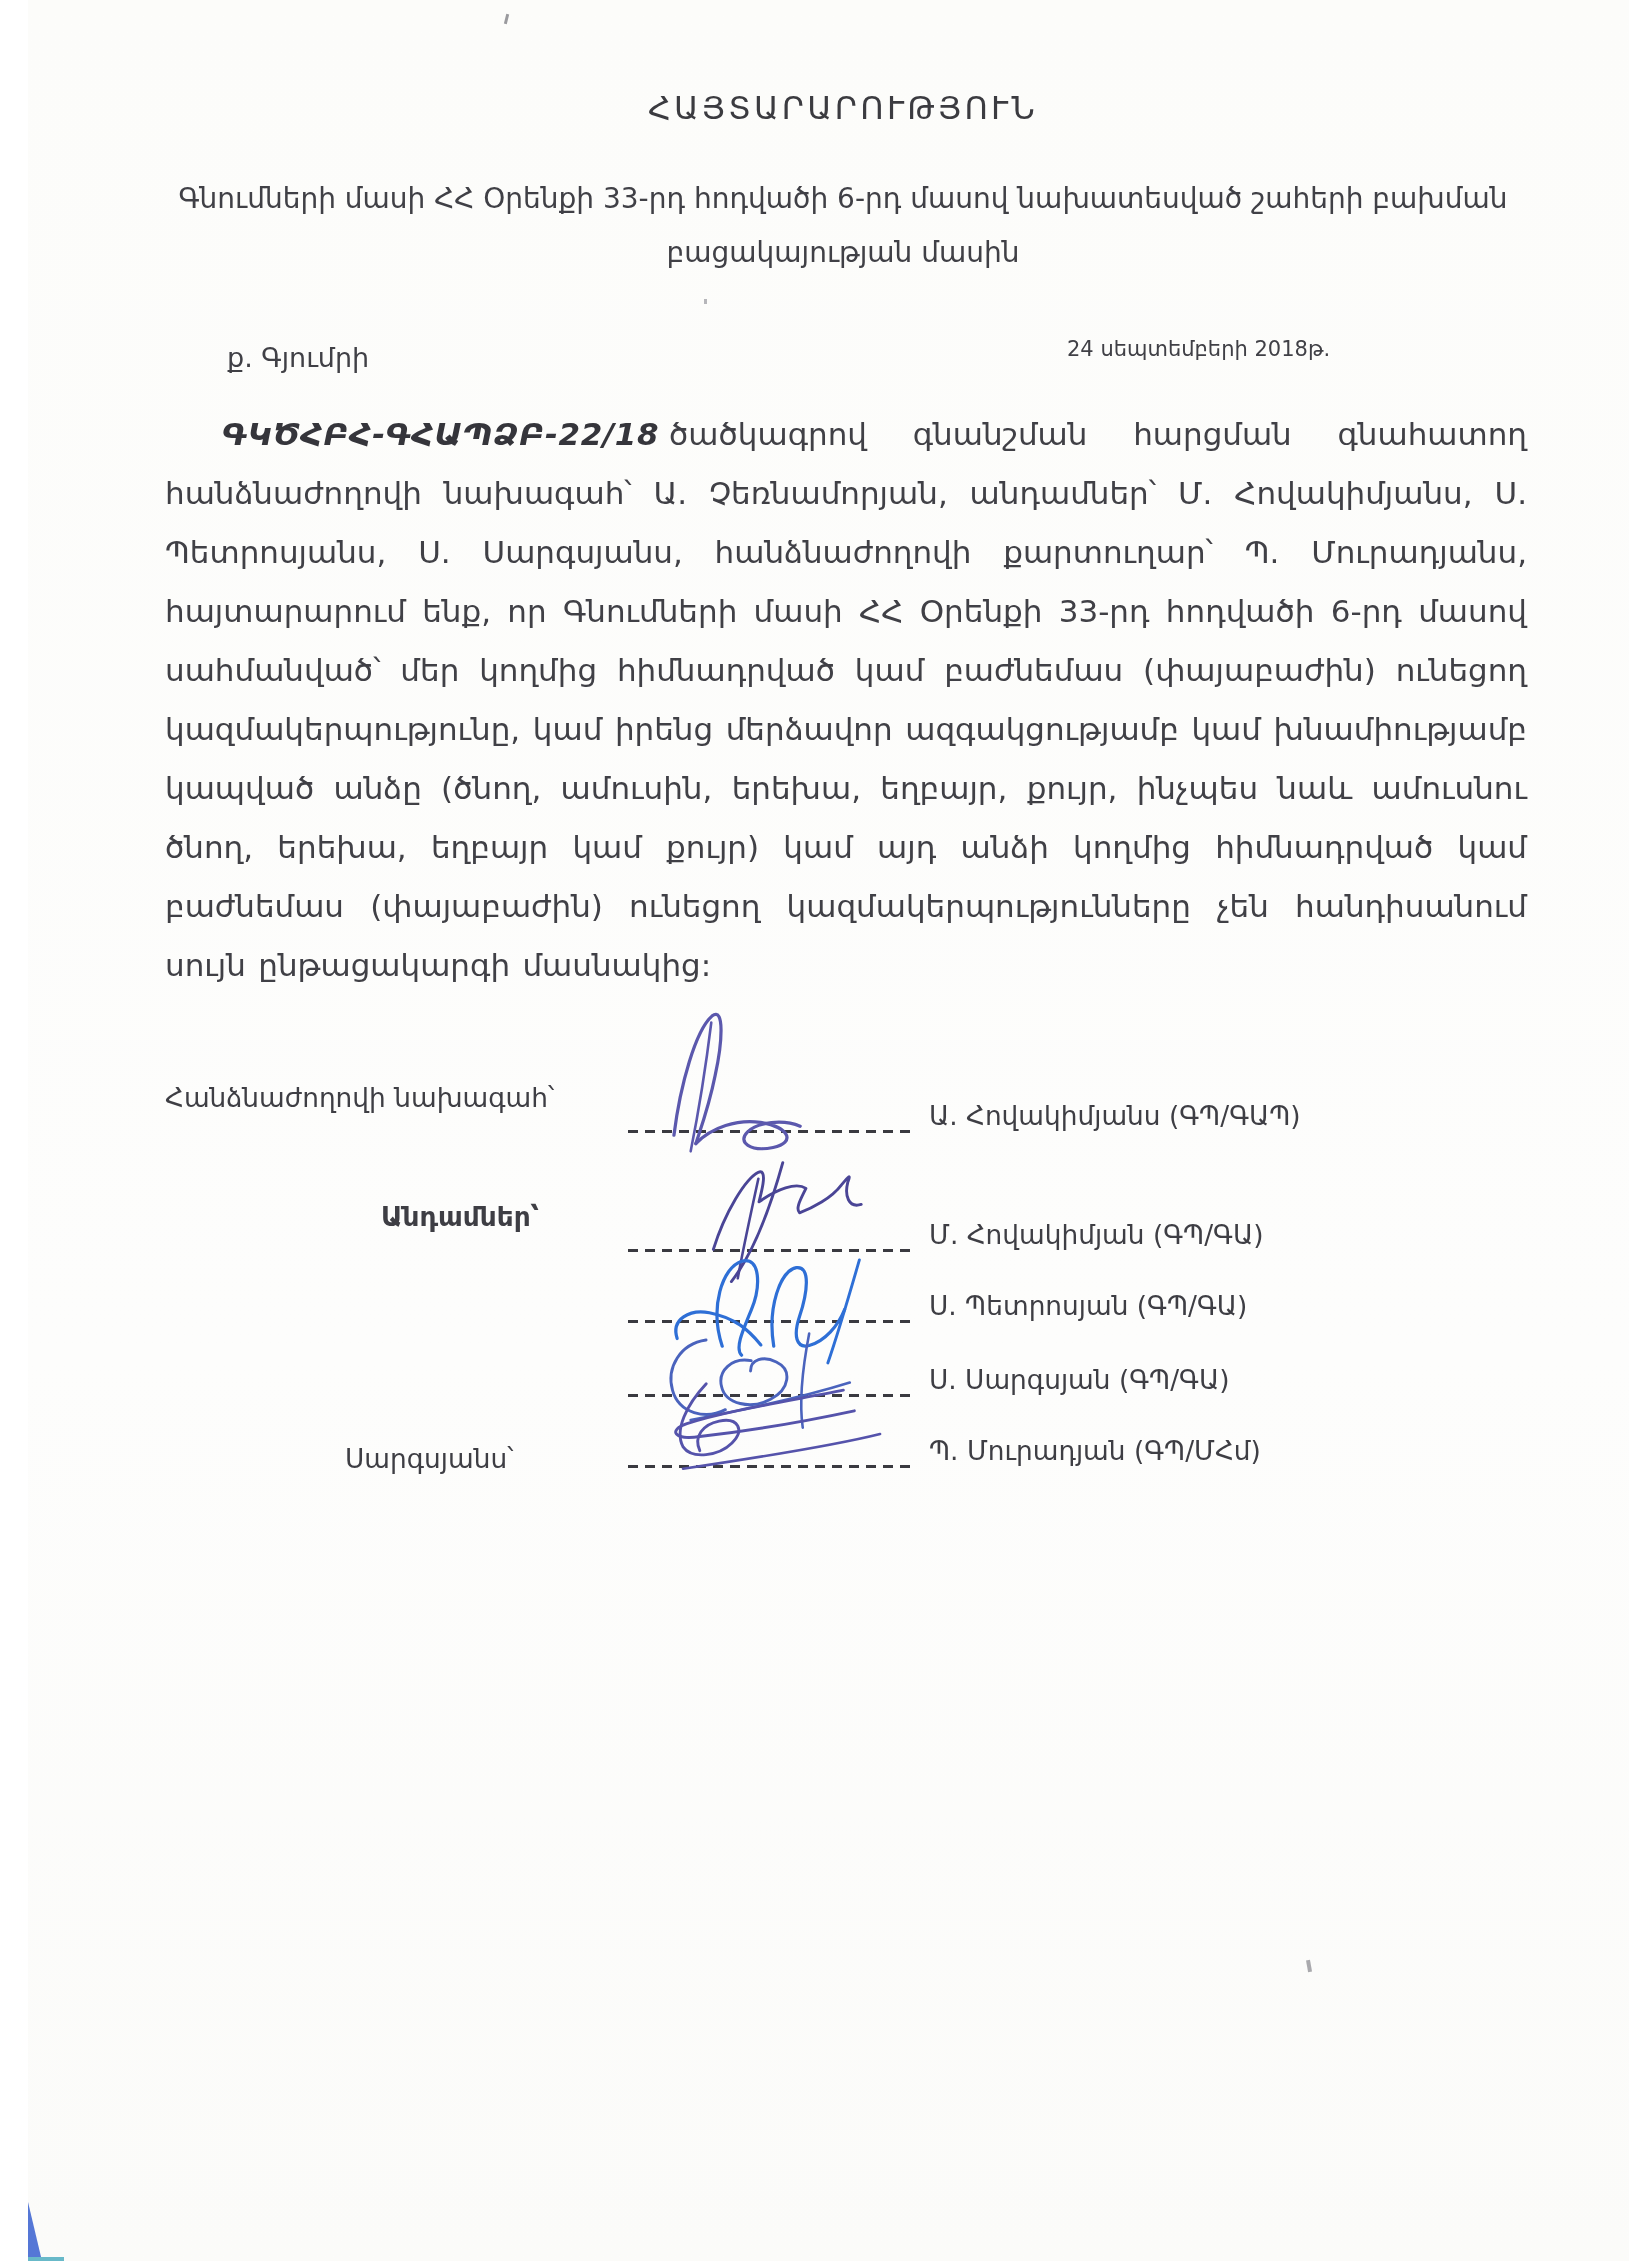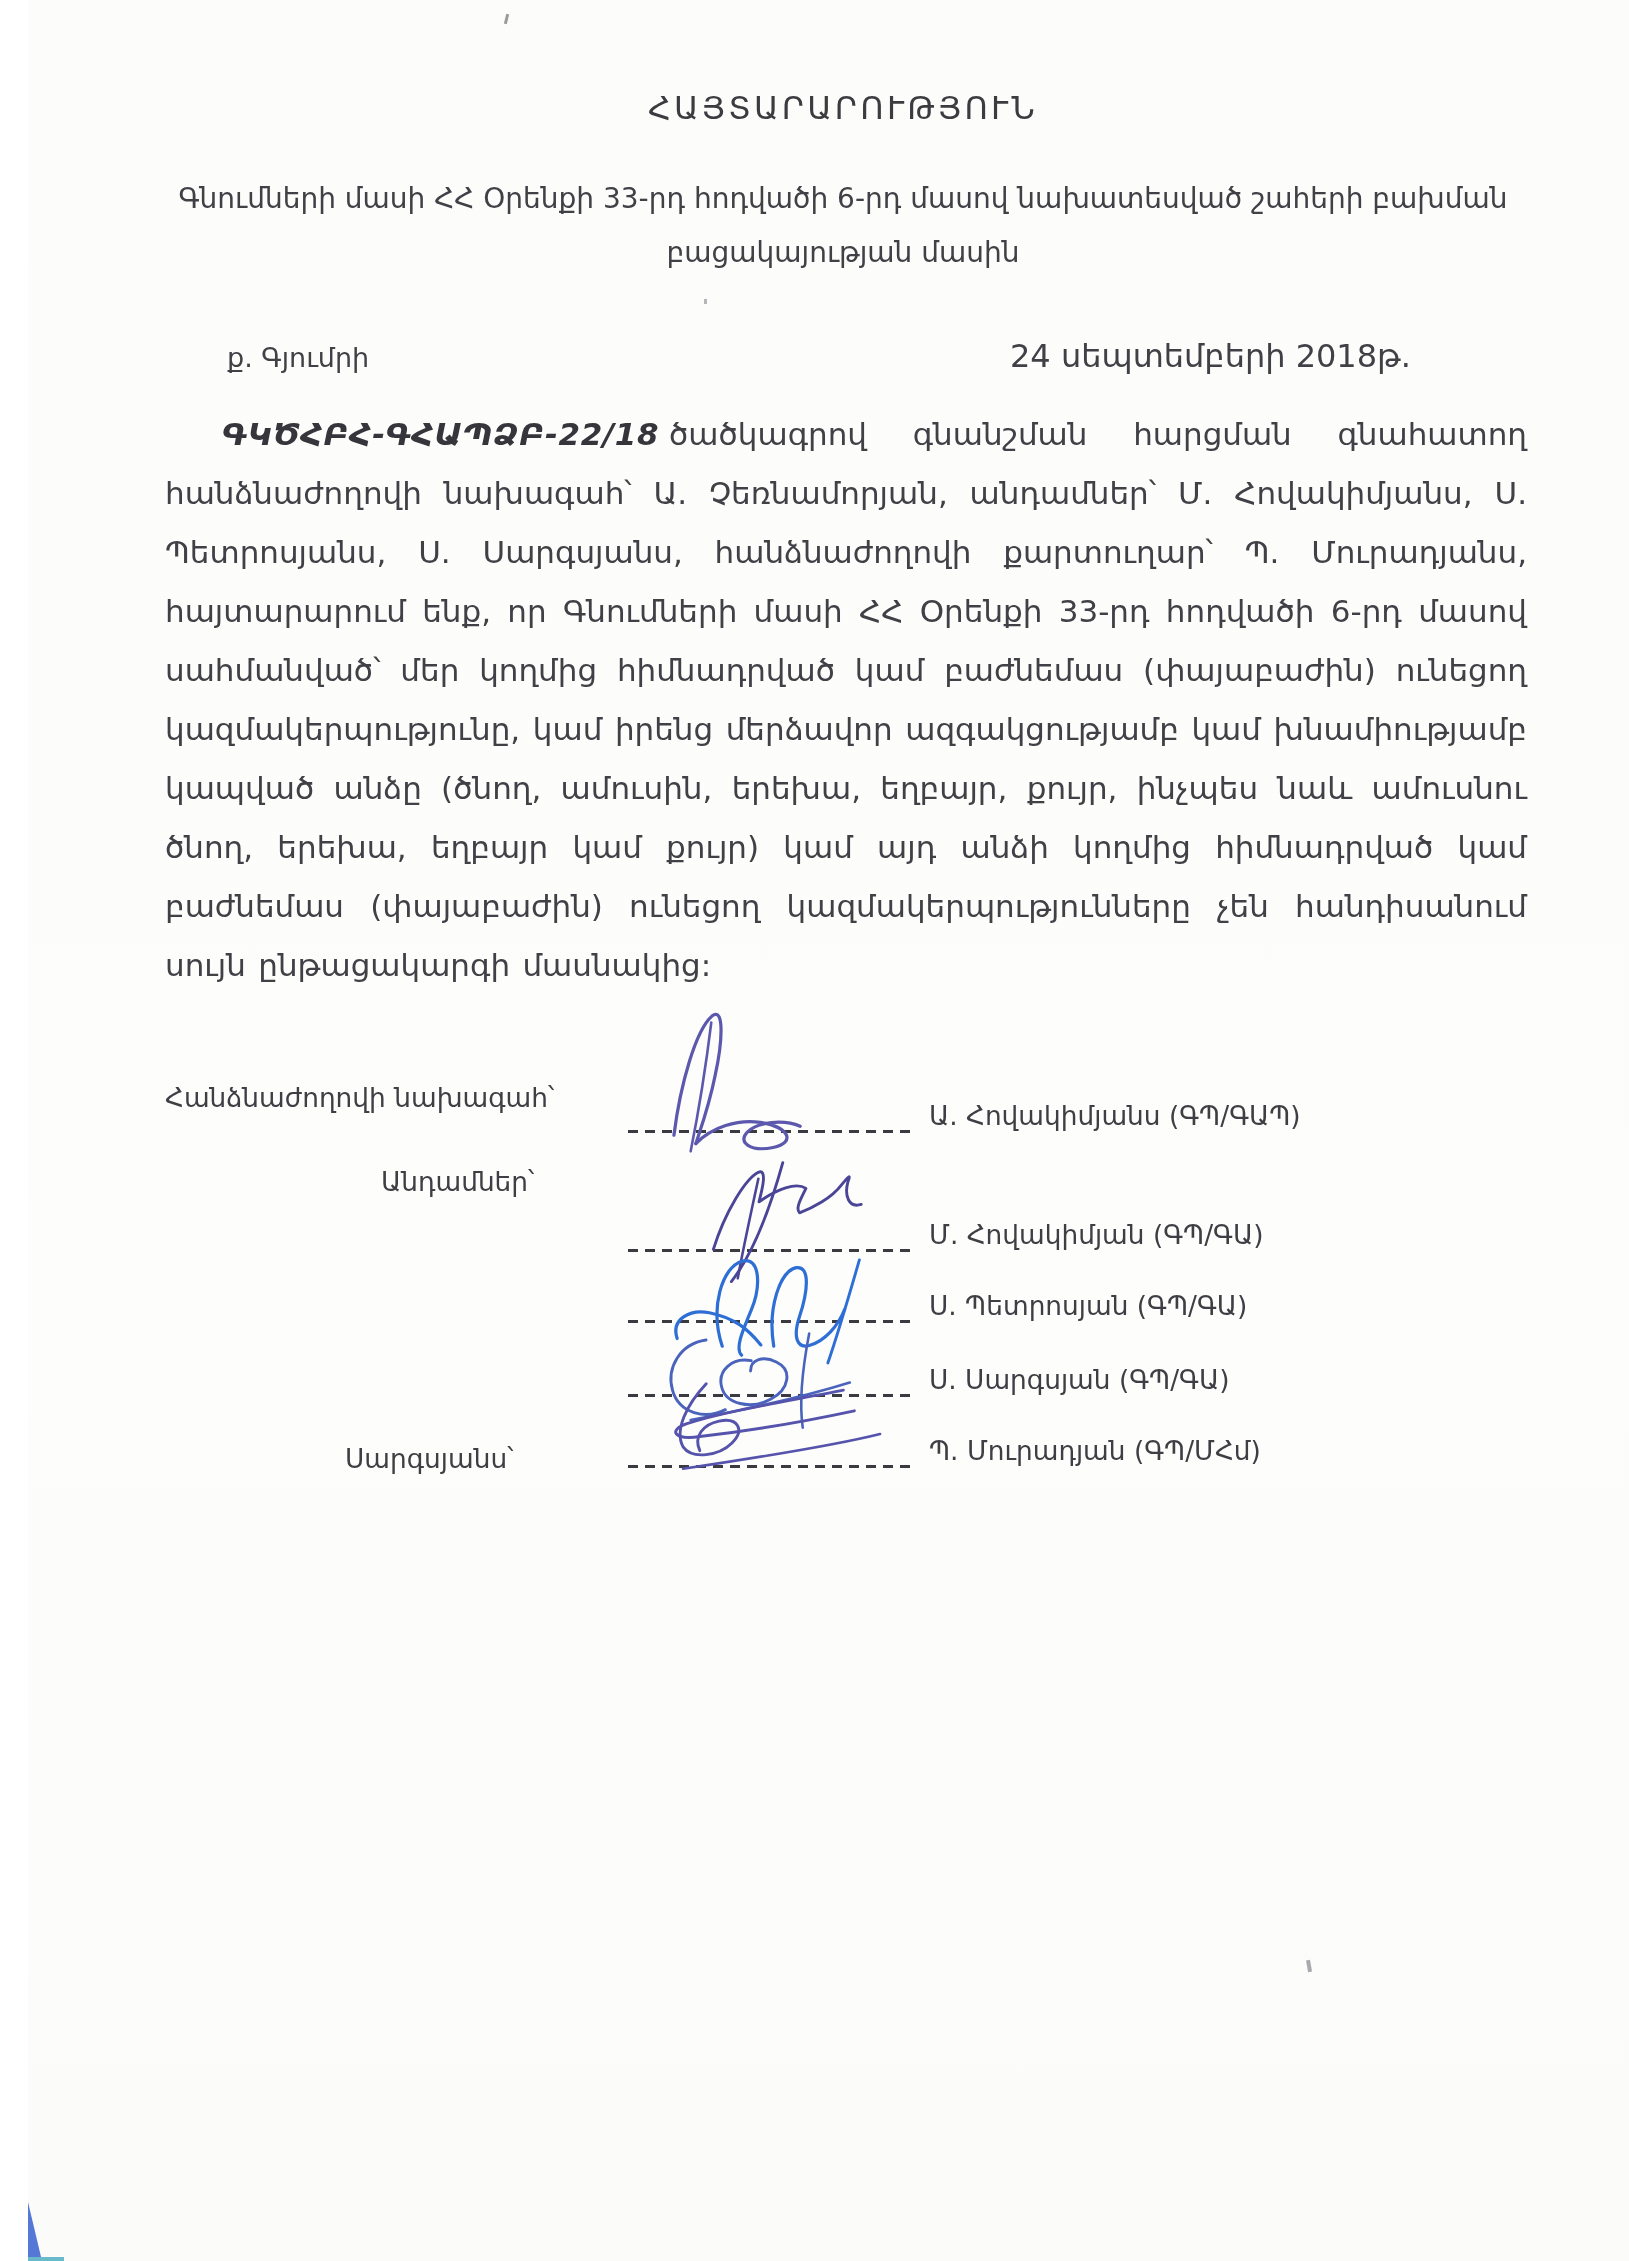--- a/index.html
+++ b/index.html
@@ -18,21 +18,21 @@
     text-align:center; font-size:32px; letter-spacing:3.2px; color:#3b3b40;
   }
   .subtitle {
     position:absolute; top:172px; left:138px; width:1354px;
     text-align:center; font-size:28px; line-height:54px; color:#404046;
   }
   .place {
     position:absolute; top:342px; left:199px; font-size:27px; color:#404046;
   }
   .date {
-    position:absolute; top:337px; left:982px; font-size:32px; color:#404046;
+    position:absolute; top:337px; left:1039px; font-size:21px; color:#404046;
   }
   .paragraph {
     position:absolute; top:405px; left:137px; width:1362px;
     font-size:31px; line-height:59px; text-align:justify; text-indent:57px;
     color:#404046; word-spacing:2.6px;
   }
   .code { font-weight:bold; font-style:italic; letter-spacing:0.6px; margin-right:0.32em; color:#35353b; }
   .sig-label { position:absolute; font-size:26.4px; color:#3e3e44; white-space:nowrap;text-align:right; }
   .sig-name  { position:absolute; font-size:26.4px; color:#3e3e44; white-space:nowrap; }
   .dash-line {
@@ -71,21 +71,21 @@
 
   <div class="sig-label" style="left:137px; top:1082px;">Հանձնաժողովի նախագահ՝</div>
   <div class="dash-line" style="left:600px; top:1130px;"></div>
   <div class="sig-name" style="left:901px; top:1100px;">Ա. Հովակիմյանս (ԳՊ/ԳԱՊ)</div>
   <svg class="sig-ink" style="left:606px; top:1003px;" width="219" height="155" viewBox="0 0 340 240">
     <path stroke-width="5" d="M62,205 C72,125 96,42 121,20 C141,4 137,62 126,112 C116,162 101,202 96,218" stroke="#5b58ad"></path>
     <path stroke-width="5" d="M96,218 C121,192 161,180 196,185 C241,192 252,216 216,224 C181,231 160,216 176,200 C192,184 232,180 258,191" stroke="#5b58ad"></path>
     <path stroke-width="4" d="M120,30 C112,95 100,170 88,230" stroke="#5b58ad"></path>
   </svg>
 
-  <div class="sig-label" style="left:353px; top:1166px;">Անդամներ՝</div>
+  <div class="sig-label" style="left:353px; top:1201px;font-weight:bold;">Անդամներ՝</div>
   <div class="dash-line" style="left:600px; top:1249px;"></div>
   <div class="sig-name" style="left:901px; top:1219px;">Մ. Հովակիմյան (ԳՊ/ԳԱ)</div>
   <svg class="sig-ink" style="left:658px; top:1153px;" width="245" height="135" viewBox="0 0 380 210">
     <path stroke-width="4.5" d="M42,150 C60,92 92,40 112,30 C127,24 117,60 113,76 C141,56 171,45 186,55 C179,70 169,86 176,93 C196,86 226,70 241,50 C251,38 257,30 251,46 C246,66 252,86 272,80" stroke="#4a4596"></path>
     <path stroke-width="4.5" d="M150,15 C132,80 105,155 70,200" stroke="#4a4596"></path>
     <path stroke-width="4" d="M112,40 C100,95 88,150 80,195" stroke="#4a4596"></path>
   </svg>
 
   <div class="dash-line" style="left:600px; top:1320px;"></div>
   <div class="sig-name" style="left:901px; top:1290px;">Ս. Պետրոսյան (ԳՊ/ԳԱ)</div>

